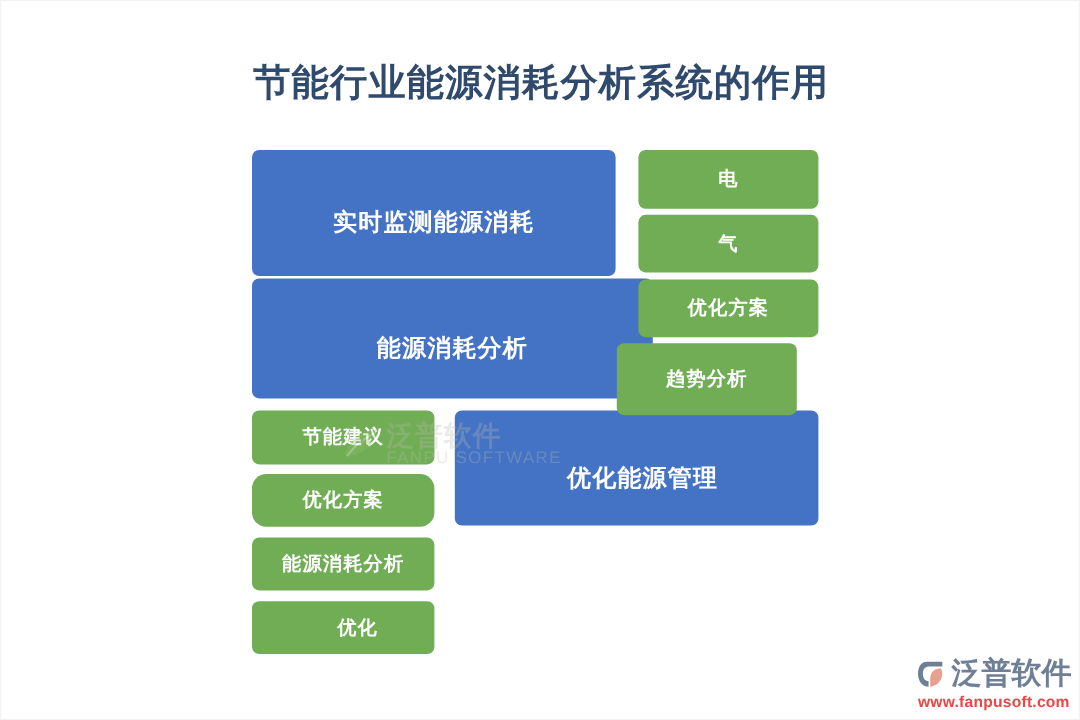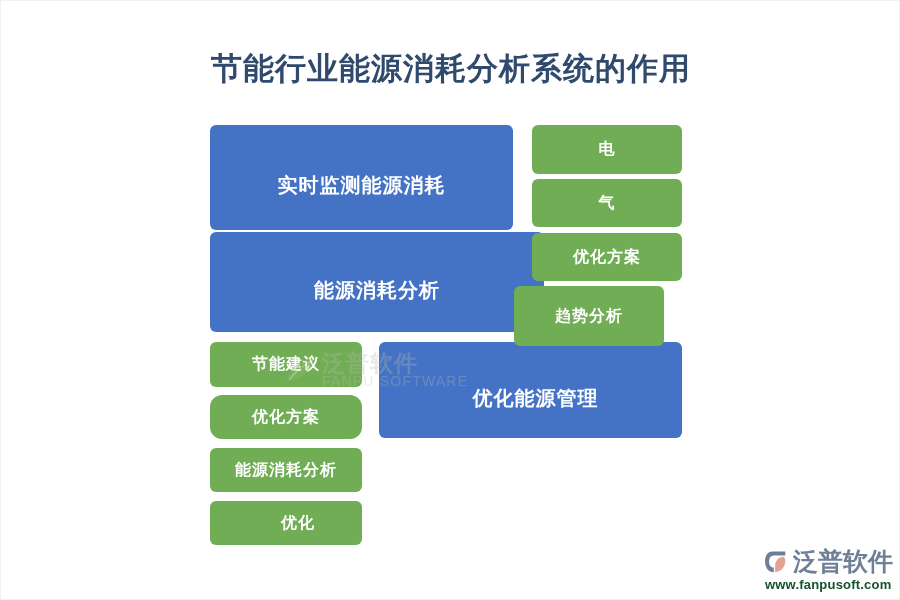--- a/index.html
+++ b/index.html
@@ -135,21 +135,21 @@
     color: #6f7f96;
     line-height: 27px;
     letter-spacing: 0px;
     white-space: nowrap;
   }
   .logo-url {
     margin-top: 1px;
     margin-left: 2px;
     font-size: 13px;
     font-weight: bold;
-    color: #14532d;
+    color: #ef4444;
     letter-spacing: 0.2px;
     line-height: 15px;
     white-space: nowrap;
   }
 </style>
 </head>
 <body>
 
 <div id="canvas">
 

